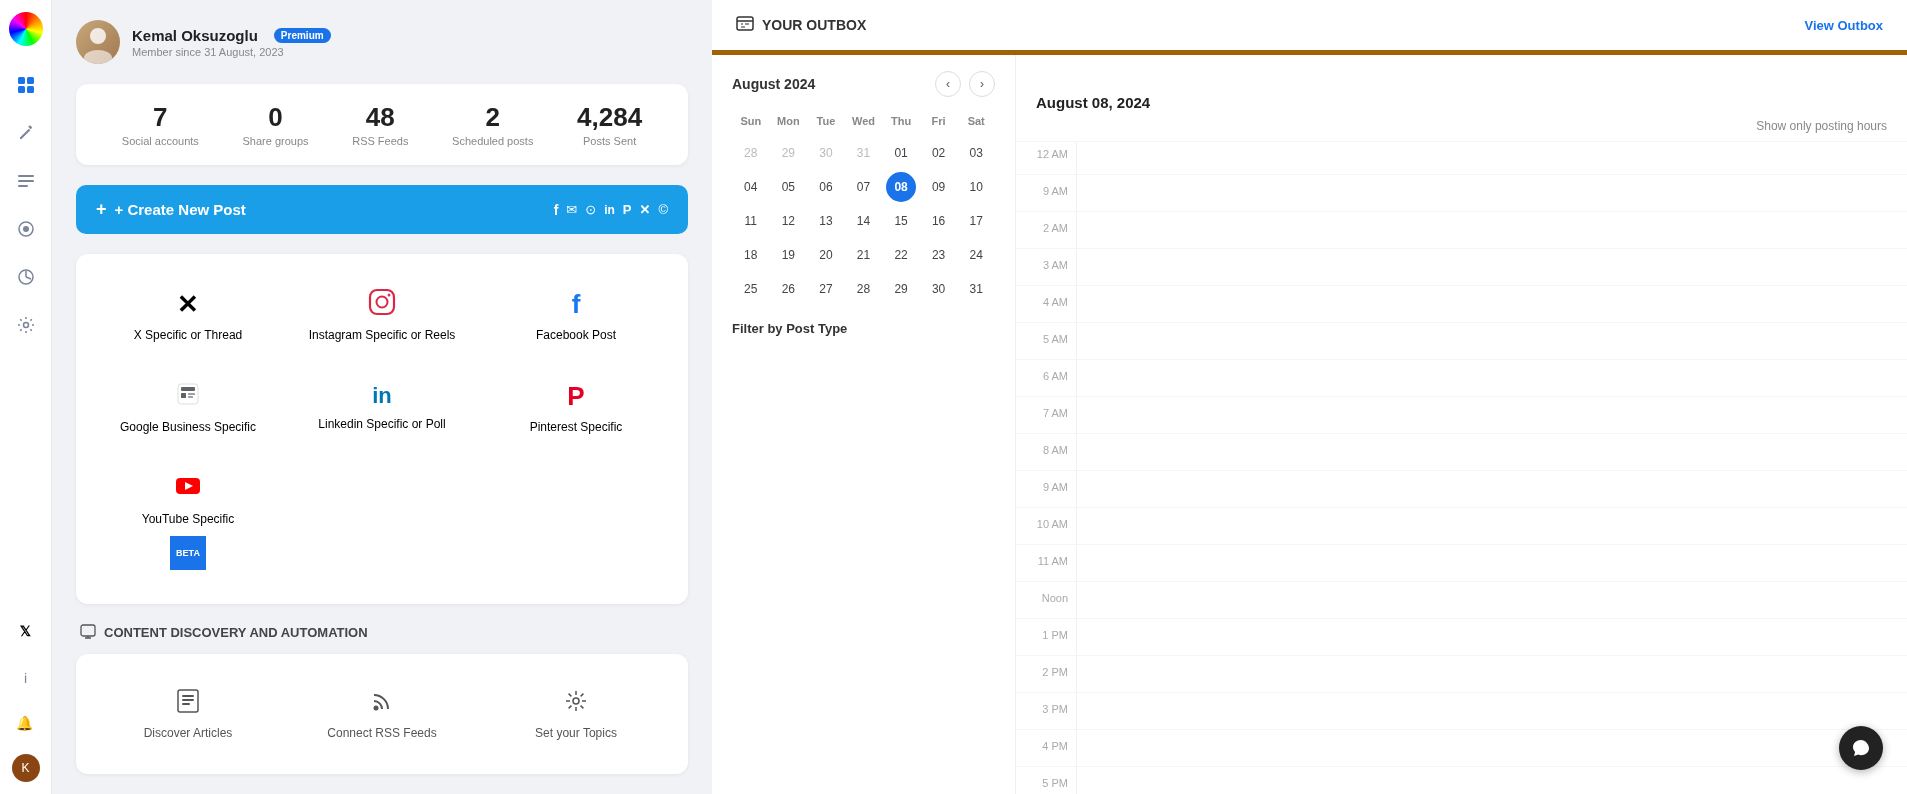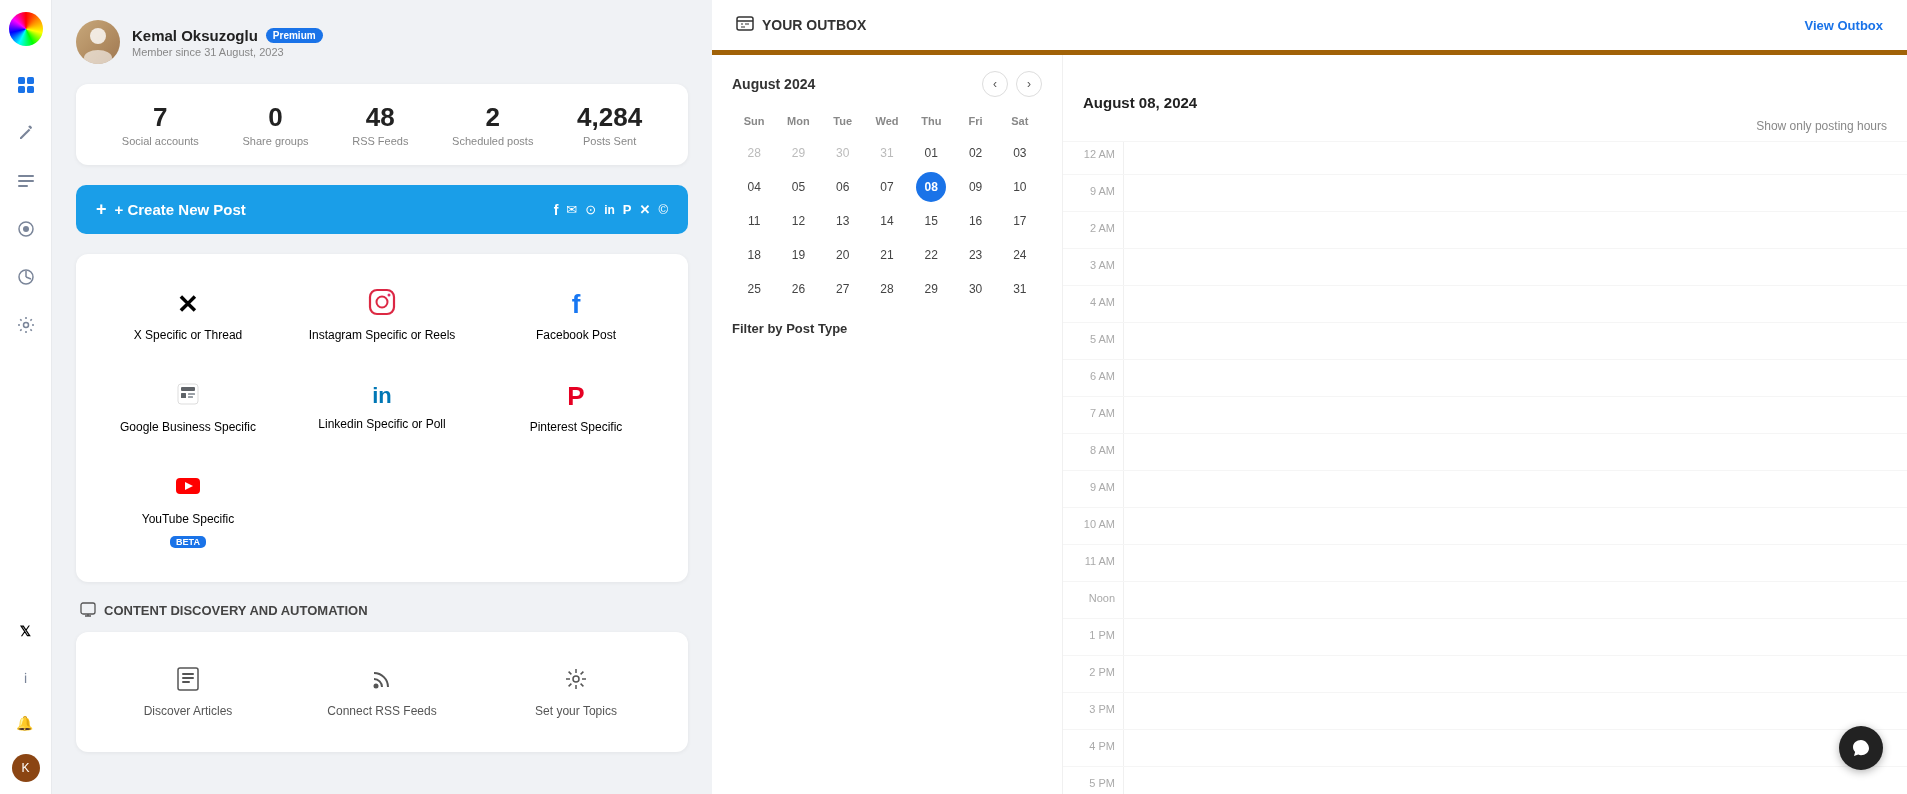--- a/index.html
+++ b/index.html
@@ -54,21 +54,21 @@
       gap: 12px;
       margin-bottom: 20px;
     }
     .user-avatar {
       width: 44px; height: 44px; border-radius: 50%;
       background: #c8a87a;
       display: flex; align-items: center; justify-content: center;
       font-size: 18px; color: #fff; overflow: hidden;
     }
     .user-info { display: flex; flex-direction: column; }
-    .user-name { font-size: 15px; font-weight: 600; color: #222; display: flex; align-items: center; gap: 8px; }
+    .user-name { font-size: 15px; font-weight: 600; color: #222; display: flex; align-items: center; gap: 16px; }
     .premium-badge {
       background: #1a73e8; color: #fff; font-size: 10px; font-weight: 600;
       padding: 2px 7px; border-radius: 10px;
     }
     .user-since { font-size: 11px; color: #888; margin-top: 2px; }
 
     
     .stats-row {
       background: #fff;
       border-radius: 12px;
@@ -107,21 +107,21 @@
     .post-types-grid {
       display: grid;
       grid-template-columns: 1fr 1fr 1fr;
       gap: 2px;
     }
     .post-type-item {
       display: flex; flex-direction: column; align-items: center; justify-content: center;
       padding: 18px 10px; cursor: pointer; border-radius: 8px; gap: 8px;
     }
     .post-type-label { font-size: 12px; color: #000000; }
-    .beta-badge { background: #1a73e8; color: #fff; font-size: 9px; font-weight: 700; padding: 1px 6px; border-radius: 5px; margin-top: 2px; }
+    .beta-badge { background: #1a73e8; color: #fff; font-size: 9px; font-weight: 700; padding: 12px 6px; border-radius: 0; margin-top: 2px; }
 
     
     .section-header {
       display: flex; align-items: center; gap: 8px;
       font-size: 13px; font-weight: 700; color: #444;
       margin-bottom: 14px; padding: 0 4px;
     }
     .discovery-card {
       background: #fff;
       border-radius: 12px;
@@ -159,21 +159,21 @@
 
     
     .calendar-timeline {
       display: flex;
       flex: 1;
       overflow: hidden;
     }
 
     
     .mini-calendar {
-      width: 351px;
+      width: 304px;
       padding: 16px 20px;
       border-right: 1px solid #f0f0f0;
       overflow-y: auto;
     }
     .cal-header {
       display: flex; align-items: center; justify-content: space-between;
       margin-bottom: 14px;
     }
     .cal-month-label { font-size: 14px; font-weight: 600; color: #333; }
     .cal-nav { display: flex; gap: 8px; }

